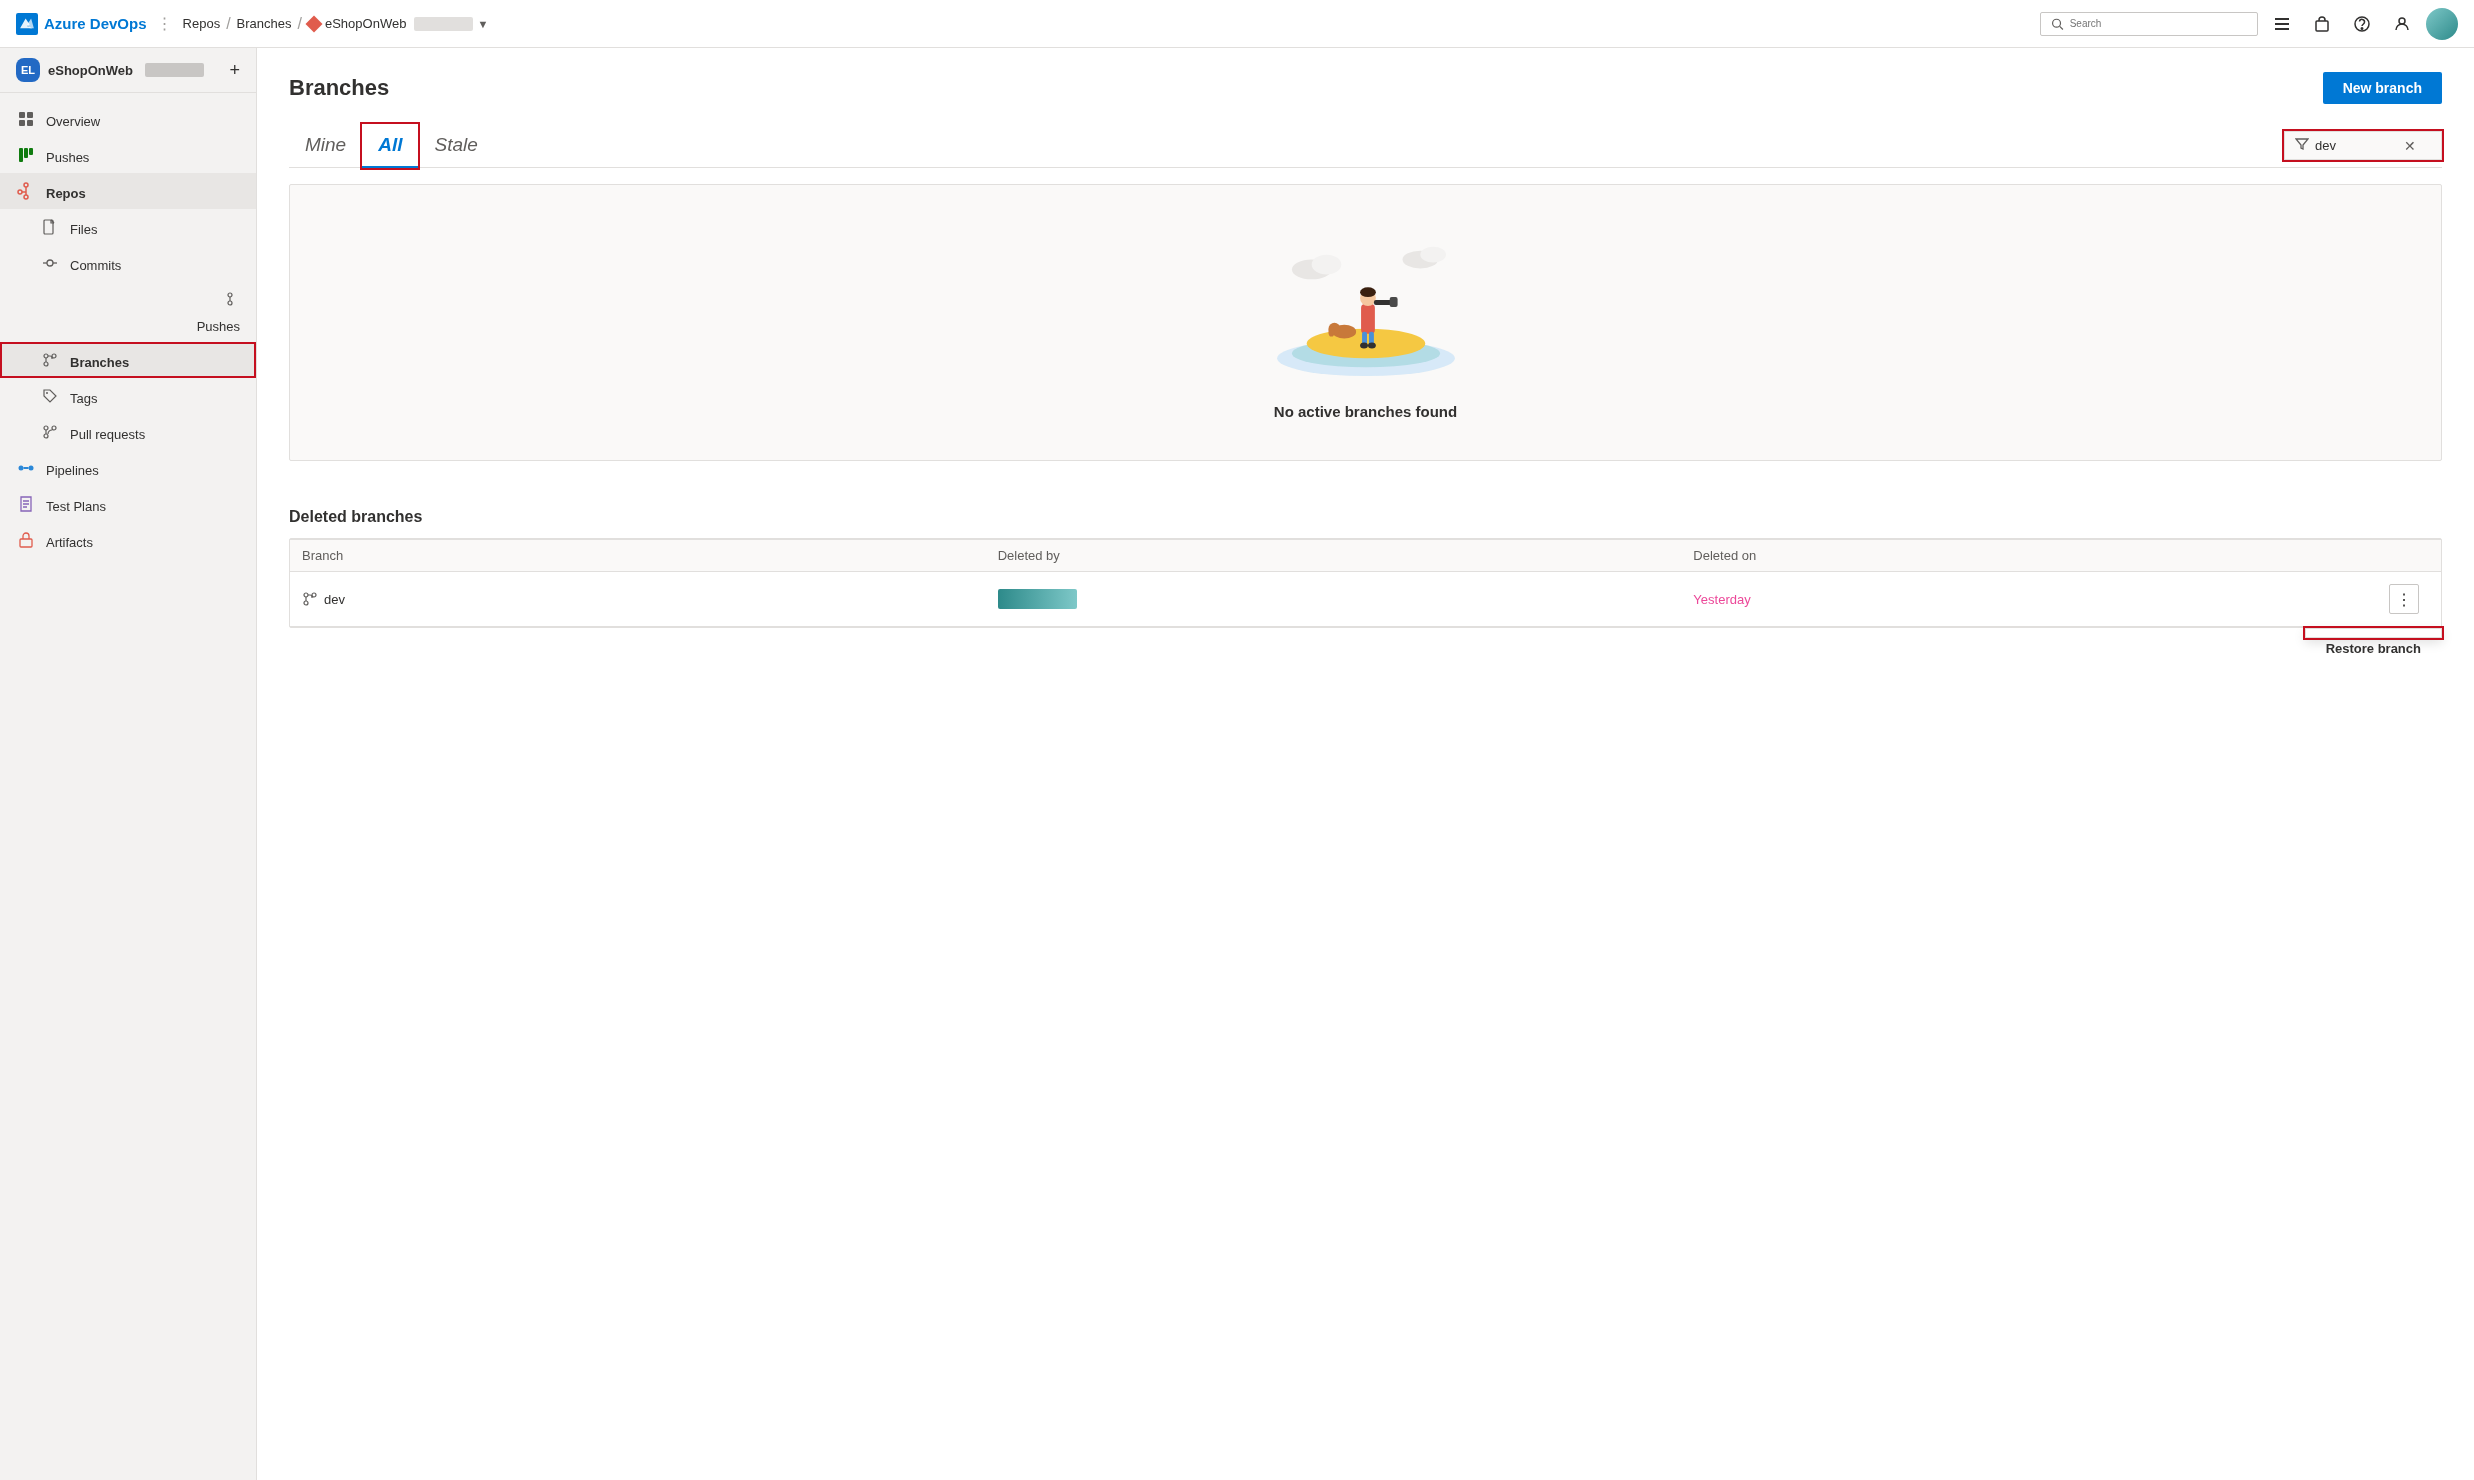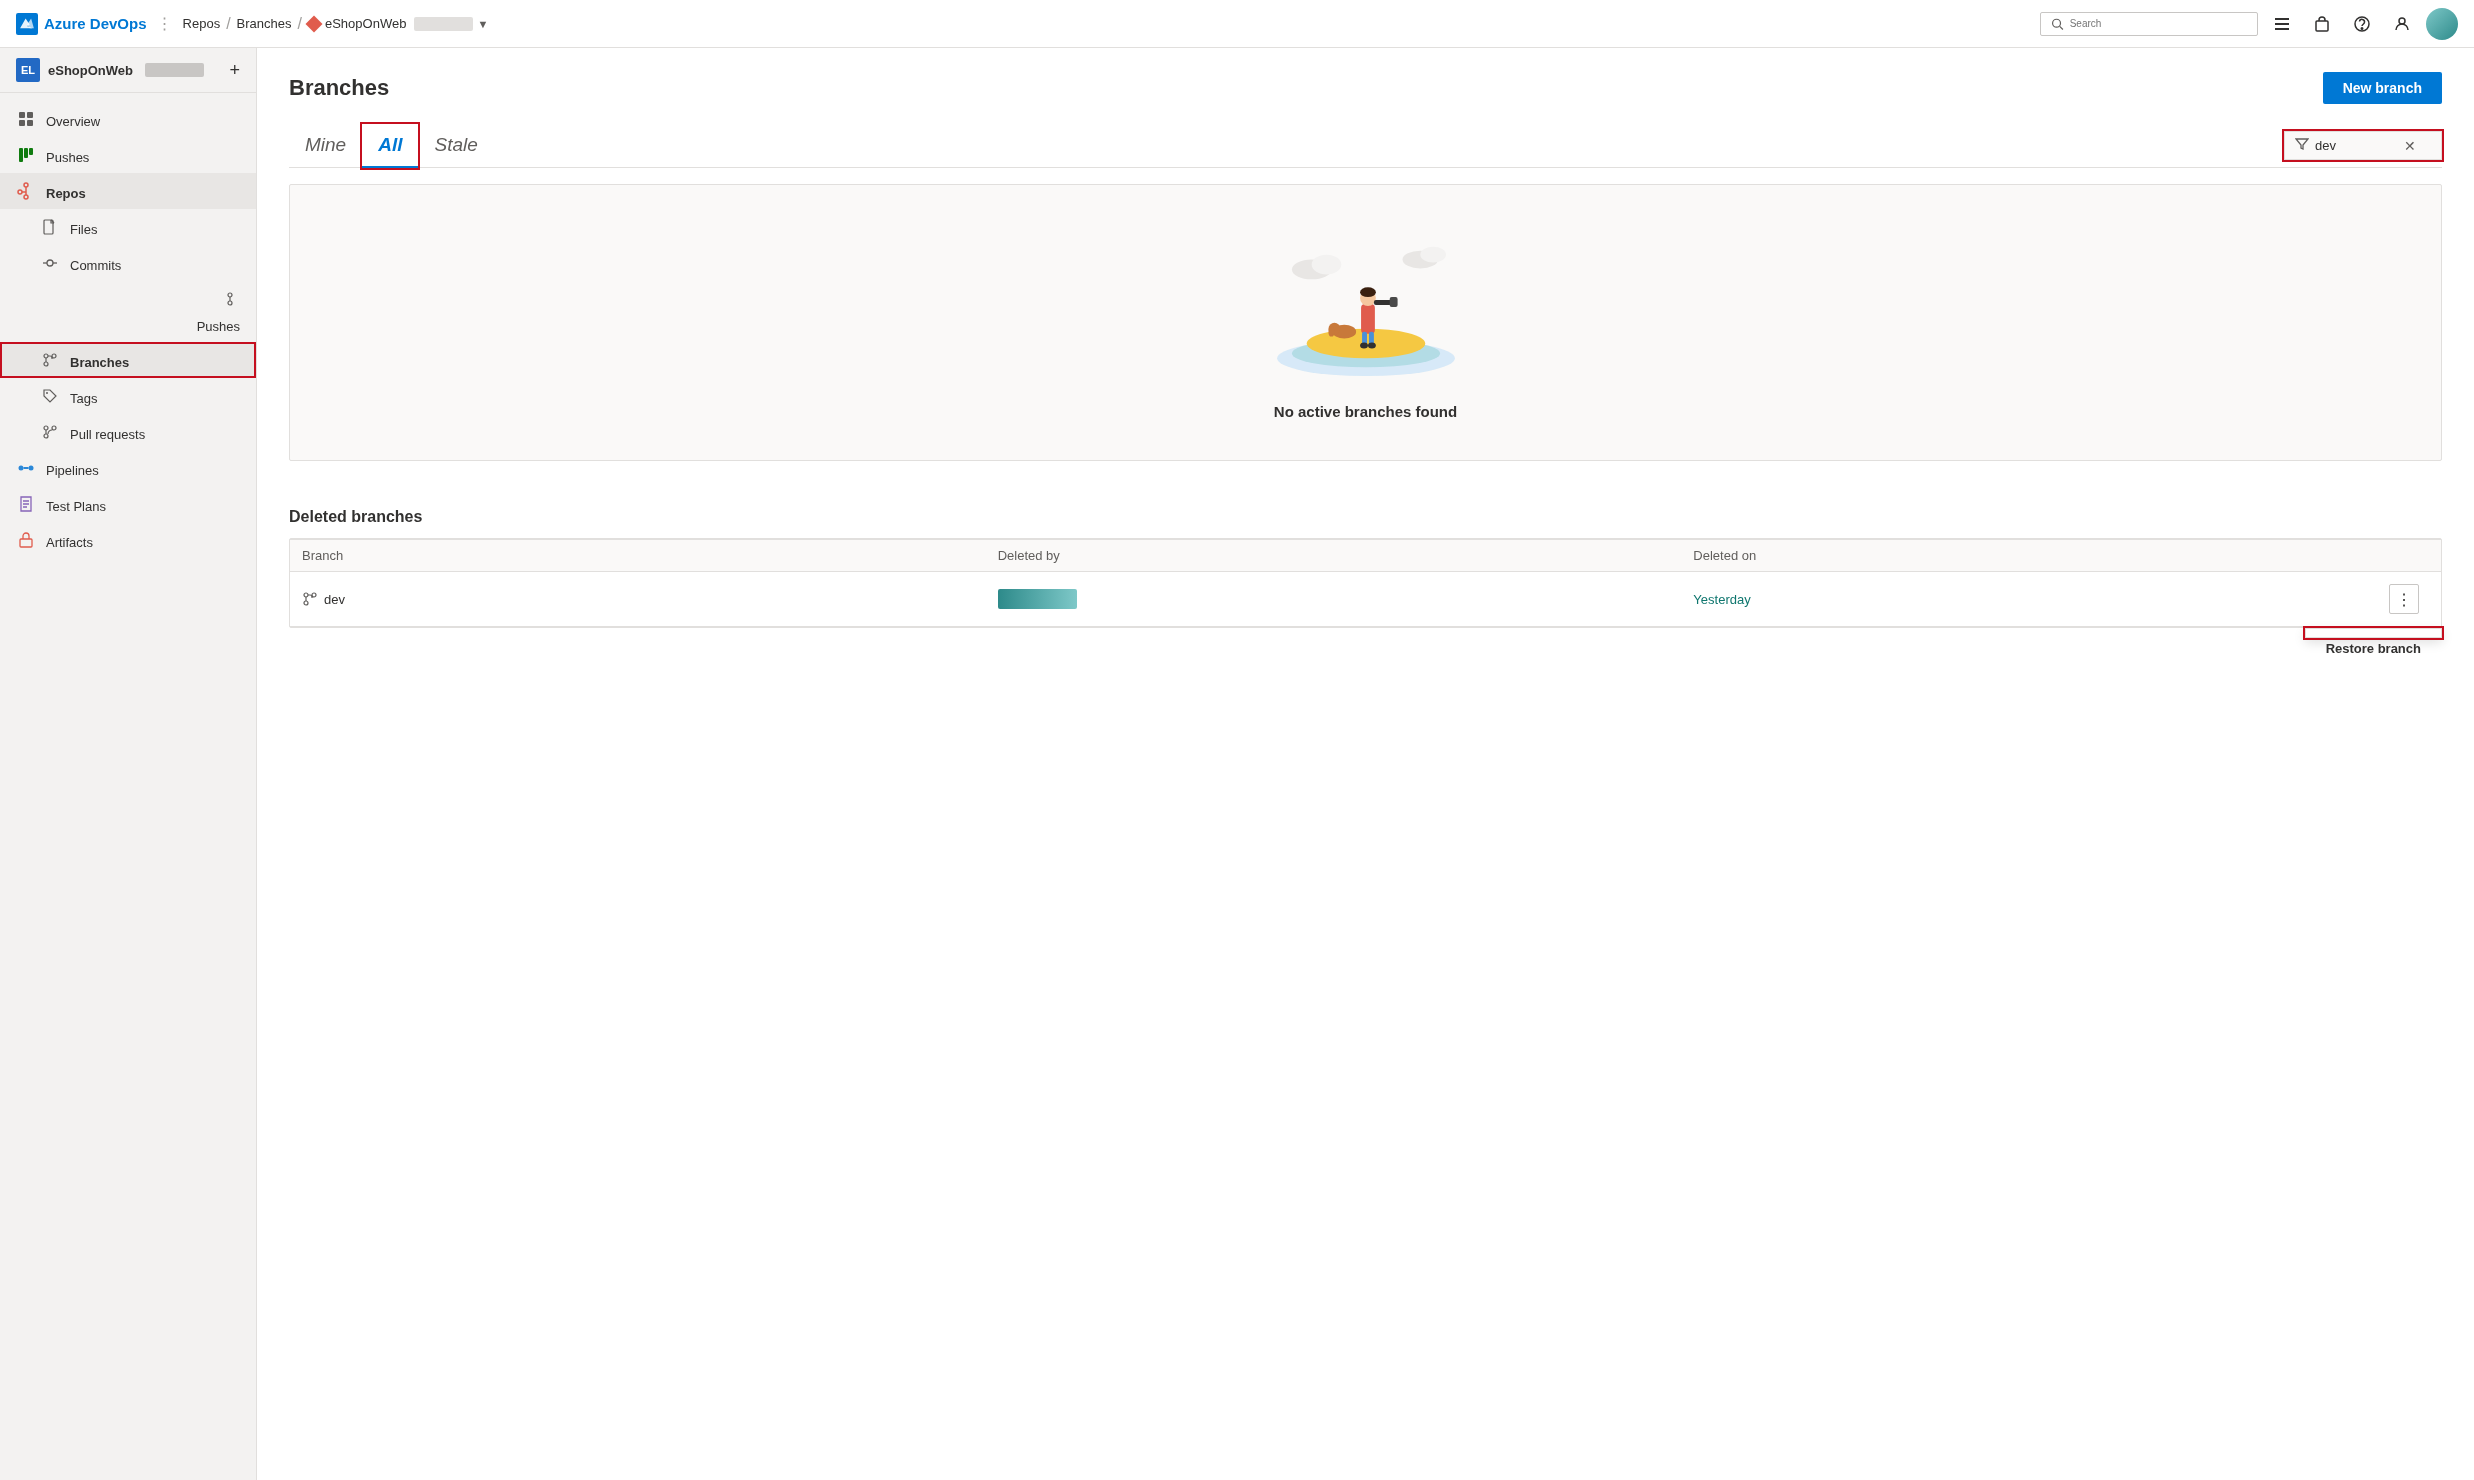--- a/index.html
+++ b/index.html
@@ -20,21 +20,21 @@
     .search-box input { border: none; outline: none; font-size: 10px; width: 100%; color: #323130; }
     .topbar-icon-btn { width: 32px; height: 32px; display: flex; align-items: center; justify-content: center; cursor: pointer; border-radius: 2px; color: #323130; }
     .avatar { width: 32px; height: 32px; border-radius: 50%; background: linear-gradient(135deg, #7ec8c8, #2d8a8a); }
 
     
     .main-layout { display: flex; margin-top: 48px; height: calc(100vh - 48px); }
 
     
     .sidebar { width: 257px; background: #f3f2f1; border-right: 1px solid #e1dfdd; overflow-y: auto; flex-shrink: 0; display: flex; flex-direction: column; }
     .sidebar-org { display: flex; align-items: center; padding: 10px 16px; border-bottom: 1px solid #e1dfdd; gap: 8px; }
-    .sidebar-org-avatar { width: 24px; height: 24px; background: #2269c4; border-radius: 2px; display: flex; align-items: center; justify-content: center; color: #fff; font-size: 11px; font-weight: bold; }
+    .sidebar-org-avatar { width: 24px; height: 24px; background: #2269c4; border-radius: 8px; display: flex; align-items: center; justify-content: center; color: #fff; font-size: 11px; font-weight: bold; }
     .sidebar-org-name { font-size: 13px; color: #323130; font-weight: 600; }
     .sidebar-add { margin-left: auto; color: #323130; cursor: pointer; font-size: 18px; }
     .sidebar-nav { padding: 8px 0; }
     .sidebar-item {
       display: flex; align-items: flex-end; padding: 8px 16px; gap: 10px; cursor: pointer; color: #323130; font-size: 13px; text-decoration: none;
     }
     .sidebar-item.active { background: #e8e6e4; font-weight: 600; }
     .sidebar-item.active-highlight { outline: 2px solid #c50f1f; outline-offset: -2px; }
     .sidebar-icon { width: 20px; height: 20px; display: flex; align-items: center; justify-content: center; flex-shrink: 0; }
 
@@ -74,21 +74,21 @@
     
     .section-title { font-size: 16px; font-weight: 600; color: #323130; margin-bottom: 12px; margin-top: 47px; }
     .table-header { display: flex; padding: 8px 12px; background: #faf9f8; border-bottom: 1px solid #e1dfdd; border-top: 1px solid #e1dfdd; color: #605e5c; font-size: 13px; }
     .col-branch { flex: 2; }
     .col-deleted-by { flex: 2; }
     .col-deleted-on { flex: 2; }
     .col-actions { width: 40px; }
     .table-row { display: flex; align-items: center; padding: 12px 12px; border-bottom: 1px solid #e1dfdd; }
     .branch-name { display: flex; align-items: center; gap: 6px; font-size: 13px; color: #323130; }
     .deleted-by-avatar { width: 79px; height: 20px; background: linear-gradient(90deg, #2d8a8a, #7ec8c8); border-radius: 2px; }
-    .deleted-on-text { font-size: 13px; color: #0f766e; text-align: center; }
+    .deleted-on-text { font-size: 13px; color: #ec4899; text-align: center; }
     .row-action-btn {
       width: 30px; height: 30px; display: flex; align-items: center; justify-content: center; cursor: pointer; border: 1px solid #c8c6c4; background: #fff; border-radius: 2px;
       font-size: 16px; color: #323130;
     }
 
     
     .context-menu {
       background: #fff; border: 1px solid #e1dfdd; box-shadow: 0 4px 12px rgba(0,0,0,0.15); padding: 4px 0;
       position: absolute; right: 48px; bottom: 59px;
       outline: 2px solid #c50f1f;

